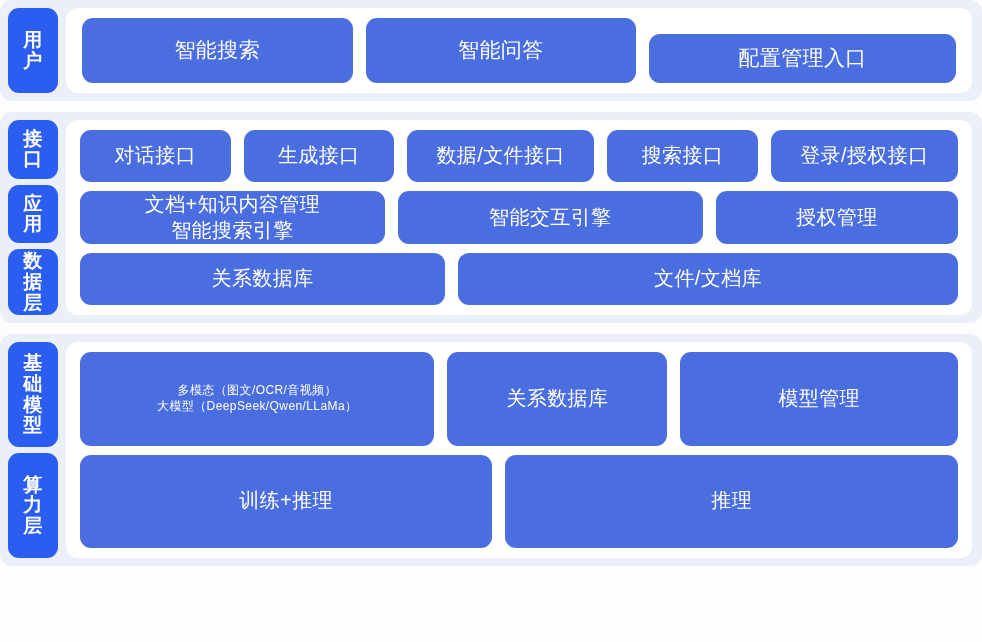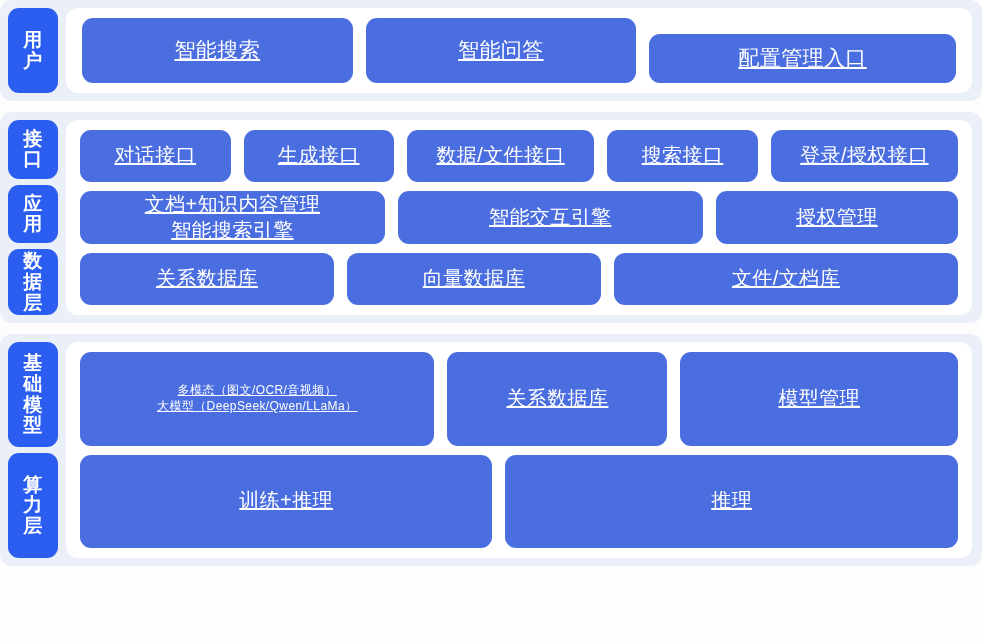--- a/index.html
+++ b/index.html
@@ -99,21 +99,20 @@
     align-items: center;
     justify-content: center;
     text-align: center;
     font-size: 20px;
     font-weight: 400;
     line-height: 1.28;
     padding: 4px 14px;
     box-sizing: border-box;
     white-space: pre-line;
     letter-spacing: 0.4px;
-    text-decoration: underline;
   }
   .box-sm { font-size: 12px; }
 
   
   .panel-user .card { padding: 10px 16px; }
   .panel-user .box { font-size: 21px; }
 
   .w-1 { flex: 1 1 0; }
   .w-115 { flex: 1.15 1 0; margin-top: 16px; }
   .w-12 { flex: 1.2 1 0; }
@@ -165,21 +164,20 @@
         <div class="box w-13">登录/授权接口</div>
       </div>
       <div class="row">
         <div class="box w-155">文档+知识内容管理
 智能搜索引擎</div>
         <div class="box w-155">智能交互引擎</div>
         <div class="box w-12">授权管理</div>
       </div>
       <div class="row">
         <div class="box w-1">关系数据库</div>
-        <div class="box w-1">向量数据库</div>
         <div class="box w-14">文件/文档库</div>
       </div>
     </div>
   </div>
 
   <div class="panel panel-base">
     <div class="rail">
       <div class="rail-pill rail-flex-1">
         <span>基础模型</span>
       </div>

